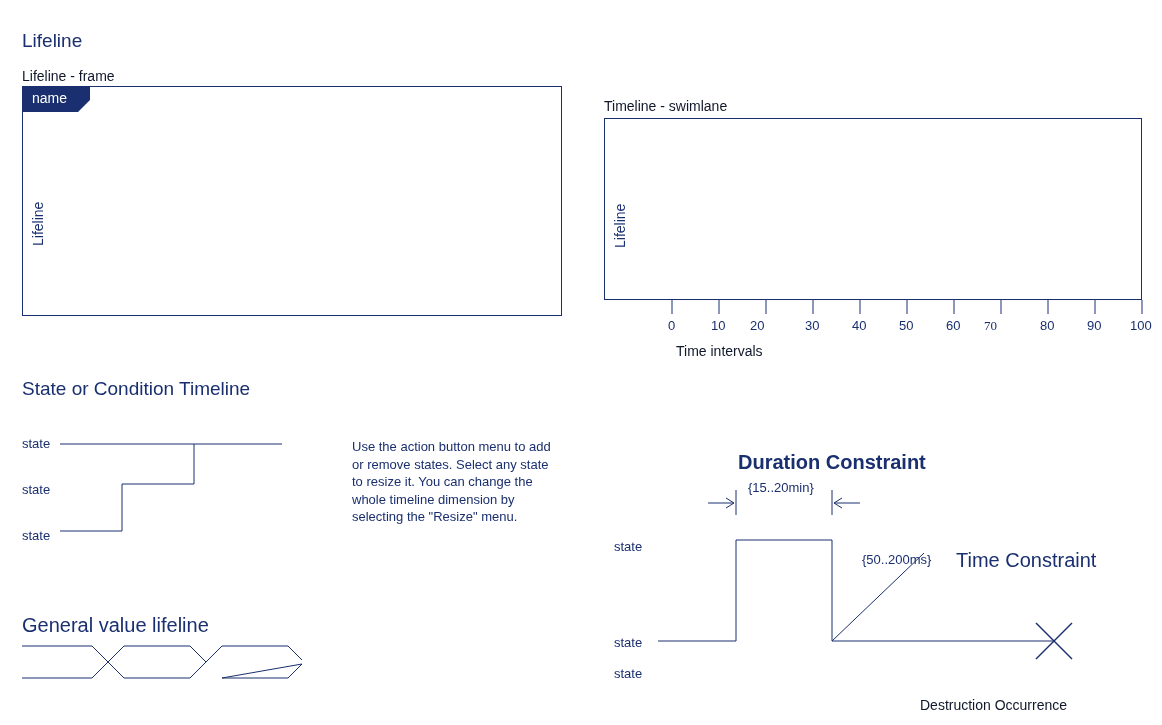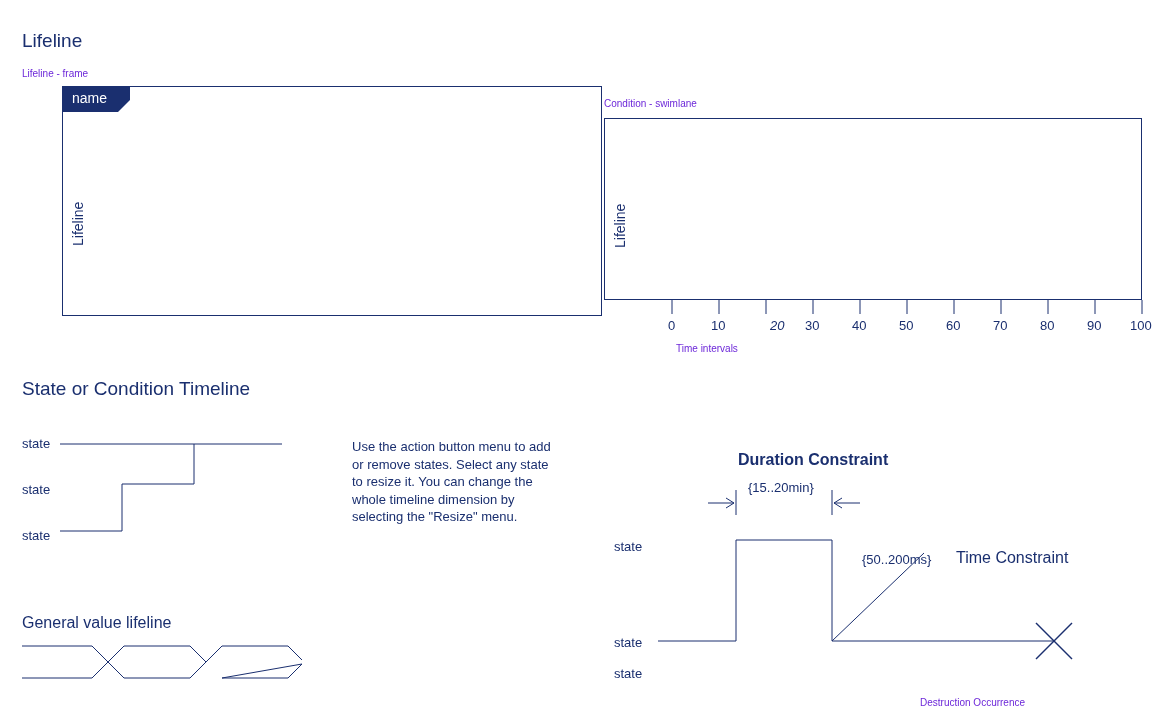--- a/index.html
+++ b/index.html
@@ -11,55 +11,55 @@
     position: relative;
     color: #1a2f6f;
     font-size: 14px;
   }
   .heading-lg {
     font-size: 19px;
     color: #1a2f6f;
     font-weight: 400;
   }
   .heading-md {
-    font-size: 16px;
+    font-size: 20px;
     color: #1a2f6f;
     font-weight: 400;
   }
   .subhead {
-    font-size: 10px;
-    color: #6d28d9;
+    font-size: 14px;
+    color: #0f172a;
   }
   .small-text {
     font-size: 13px;
     color: #1a2f6f;
   }
   svg { display: block; }
 
   
   .pos { position: absolute; }
 </style>
 </head>
 <body>
 
 <div class="pos heading-lg" style="left:22px; top:30px;">Lifeline</div>
 
 <div class="pos subhead" style="left:22px; top:68px;">Lifeline - frame</div>
 
-<div class="pos" style="left:22px; top:86px;margin-left:40px;">
+<div class="pos" style="left:22px; top:86px;">
   <svg width="540" height="230">
     <rect x="0.5" y="0.5" width="539" height="229" fill="none" stroke="#1a2f6f" stroke-width="1"></rect>
 
     <path d="M 0 0 L 68 0 L 68 14 L 56 26 L 0 26 Z" fill="#1a2f6f"></path>
   </svg>
   <div class="pos" style="left:10px; top:4px; color:#ffffff; font-size:14px;">name</div>
   <div class="pos" style="left:8px; top:160px; transform: rotate(-90deg); transform-origin: left top; font-size:14px;">Lifeline</div>
 </div>
 
-<div class="pos subhead" style="left:604px; top:98px;">Condition - swimlane</div>
+<div class="pos subhead" style="left:604px; top:98px;">Timeline - swimlane</div>
 
 <div class="pos" style="left:604px; top:118px;">
   <svg width="548" height="220">
     <rect x="0.5" y="0.5" width="537" height="181" fill="none" stroke="#1a2f6f" stroke-width="1"></rect>
 
     <g stroke="#1a2f6f" stroke-width="1">
       <line x1="68" y1="182" x2="68" y2="196"></line>
       <line x1="115" y1="182" x2="115" y2="196"></line>
       <line x1="162" y1="182" x2="162" y2="196"></line>
       <line x1="209" y1="182" x2="209" y2="196"></line>
@@ -69,26 +69,26 @@
       <line x1="397" y1="182" x2="397" y2="196"></line>
       <line x1="444" y1="182" x2="444" y2="196"></line>
       <line x1="491" y1="182" x2="491" y2="196"></line>
       <line x1="538" y1="182" x2="538" y2="196"></line>
     </g>
   </svg>
   <div class="pos" style="left:8px; top:130px; transform: rotate(-90deg); transform-origin: left top; font-size:14px;">Lifeline</div>
 
   <div class="pos small-text" style="left:64px; top:200px;">0</div>
   <div class="pos small-text" style="left:107px; top:200px;">10</div>
-  <div class="pos small-text" style="left:166px; top:200px;font-style:italic;">20</div>
+  <div class="pos small-text" style="left:146px; top:200px;">20</div>
   <div class="pos small-text" style="left:201px; top:200px;">30</div>
   <div class="pos small-text" style="left:248px; top:200px;">40</div>
   <div class="pos small-text" style="left:295px; top:200px;">50</div>
   <div class="pos small-text" style="left:342px; top:200px;">60</div>
-  <div class="pos small-text" style="left:389px; top:200px;">70</div>
+  <div class="pos small-text" style="left:380px; top:200px;font-family:Liberation Serif, serif;">70</div>
   <div class="pos small-text" style="left:436px; top:200px;">80</div>
   <div class="pos small-text" style="left:483px; top:200px;">90</div>
   <div class="pos small-text" style="left:526px; top:200px;">100</div>
 </div>
 
 <div class="pos subhead" style="left:676px; top:343px;">Time intervals</div>
 
 <div class="pos heading-lg" style="left:22px; top:370px;margin-top:8px;">State or Condition Timeline</div>
 
 <div class="pos" style="left:22px; top:420px;">

